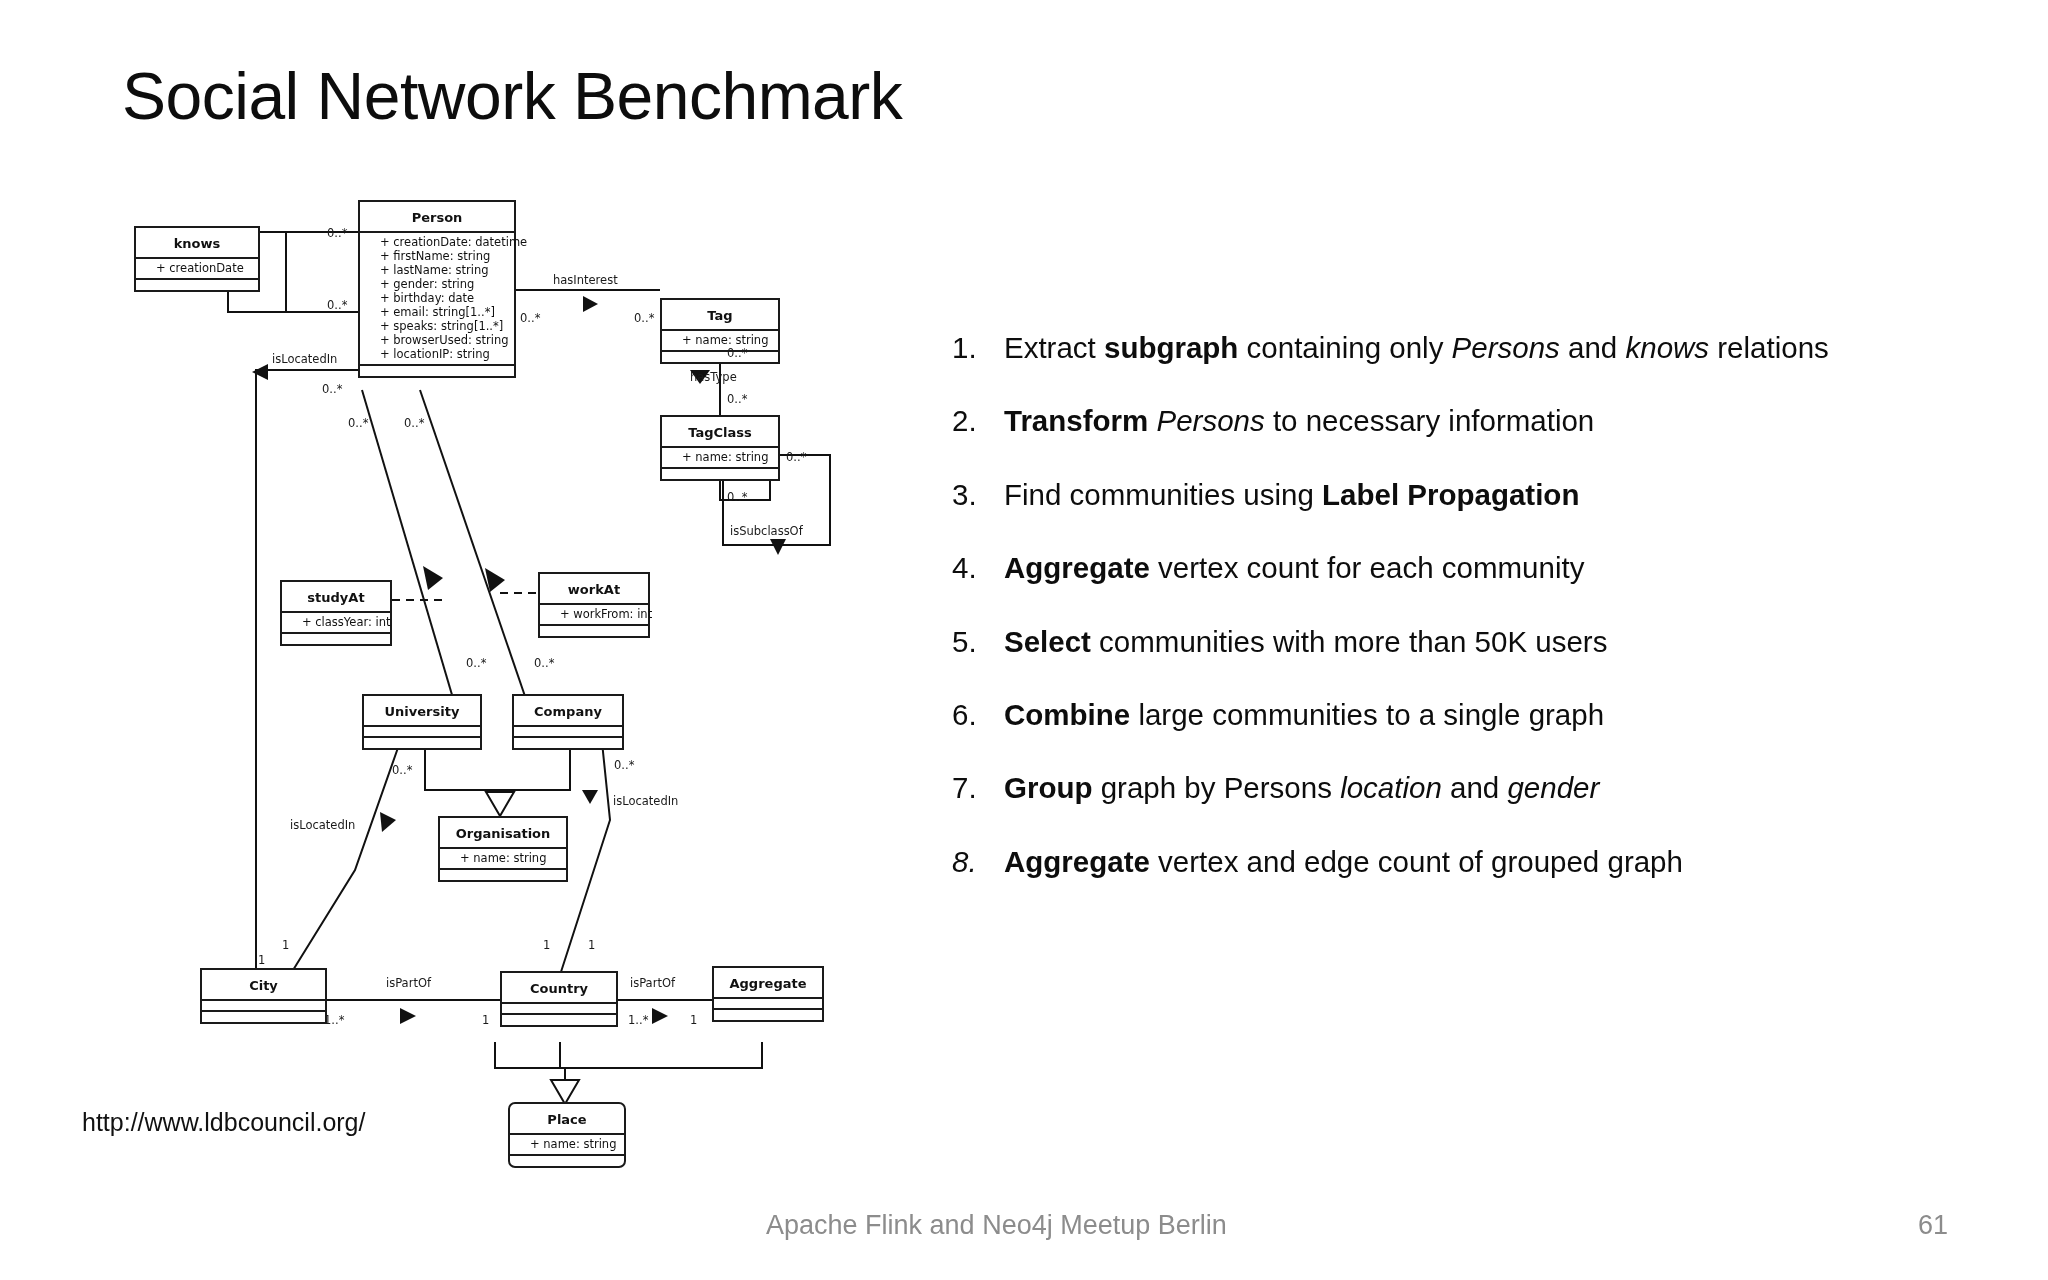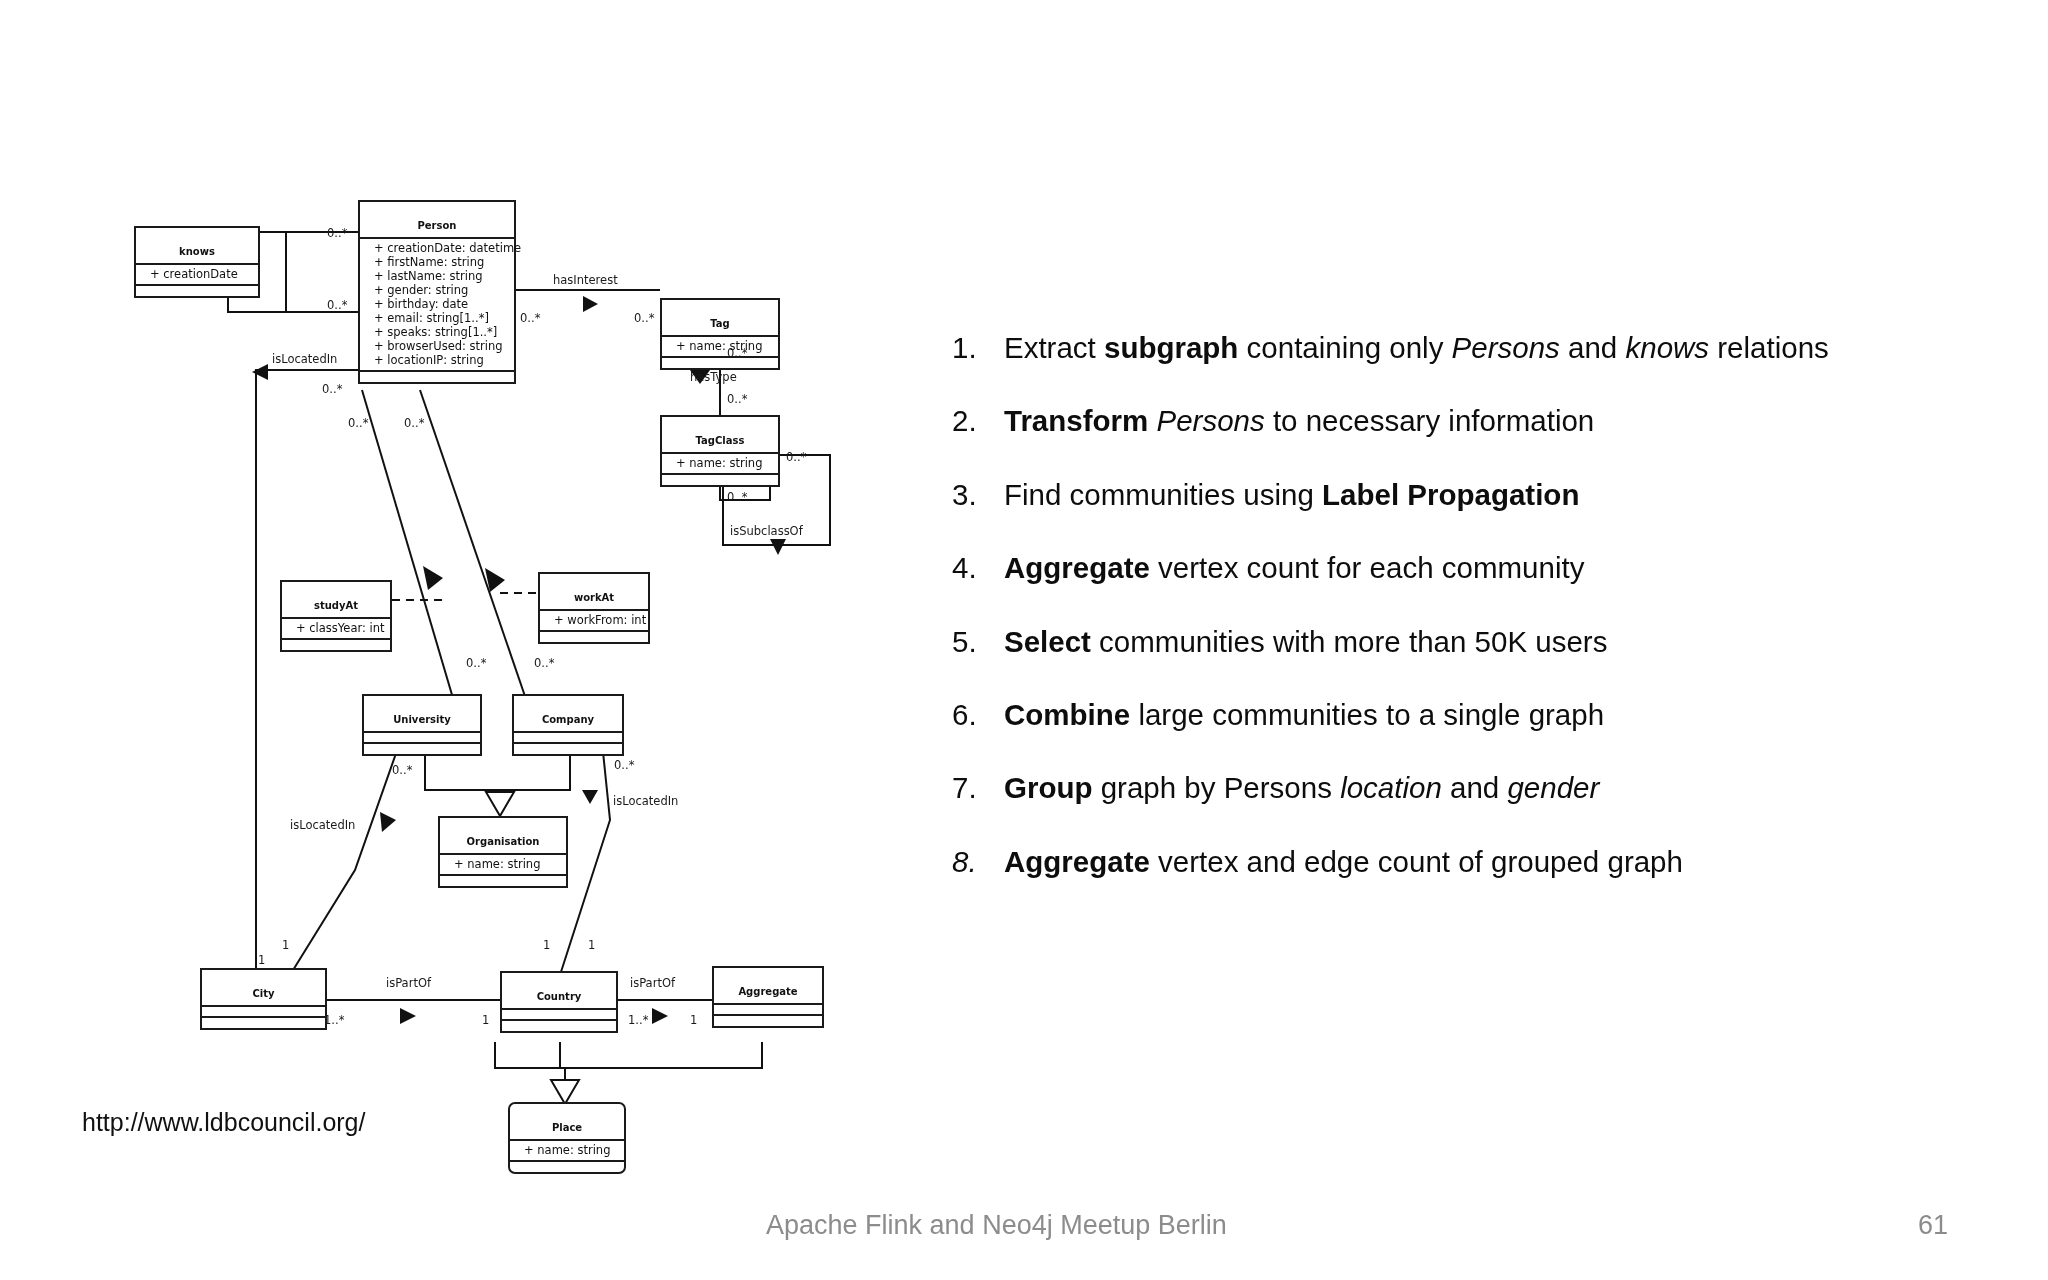--- a/index.html
+++ b/index.html
@@ -16,26 +16,26 @@
     font-size:66px;line-height:1.05;color:#0d0d0d;
     font-weight:400;letter-spacing:-0.5px;white-space:nowrap;
   }
 
   
   #diagram{position:absolute;left:0;top:0;width:900px;height:1200px;}
   #diagram svg{position:absolute;left:0;top:0;}
 
   .uml{position:absolute;border:2px solid #1a1a1a;background:#fff;box-sizing:border-box;}
   .uml .nm{
-    text-align:center;font-weight:bold;font-size:10px;color:#111;
-    padding:18px 3px 5px;border-bottom:2px solid #1a1a1a;line-height:1.15;
+    text-align:center;font-weight:bold;font-size:13px;color:#111;
+    padding:9px 3px 5px;border-bottom:2px solid #1a1a1a;line-height:1.15;
     font-family:"DejaVu Sans","Liberation Sans",sans-serif;
   }
   .uml .attrs{
-    border-bottom:2px solid #1a1a1a;padding:2px 14px 3px;
+    border-bottom:2px solid #1a1a1a;padding:2px 20px 3px;
     font-size:11.5px;color:#111;line-height:1.22;
     font-family:"DejaVu Sans","Liberation Sans",sans-serif;
   }
   .uml .attrs.empty{height:9px;padding:0;}
   .uml .ops{height:10px;}
   .uml .attr{white-space:nowrap;}
 
   .lbl{
     position:absolute;font-size:11.5px;color:#1a1a1a;white-space:nowrap;
     font-family:"DejaVu Sans","Liberation Sans",sans-serif;line-height:1;
@@ -70,20 +70,21 @@
   #footer-page{
     position:absolute;left:1918px;top:1210px;
     font-size:27px;color:#8c8c8c;white-space:nowrap;
   }
 </style>
 </head>
 <body>
 
 <div id="slide">
 
+  <div id="title">Social Network Benchmark</div>
 
   <div id="diagram">
 
     <svg width="900" height="1200">
       <defs>
         <marker id="arrOpenR" viewBox="0 0 10 10" refX="9" refY="5" markerWidth="7" markerHeight="7" orient="auto-start-reverse">
           <path d="M0,0 L10,5 L0,10 z" fill="#111"></path>
         </marker>
       </defs>
       <g stroke="#111" stroke-width="2" fill="none">

